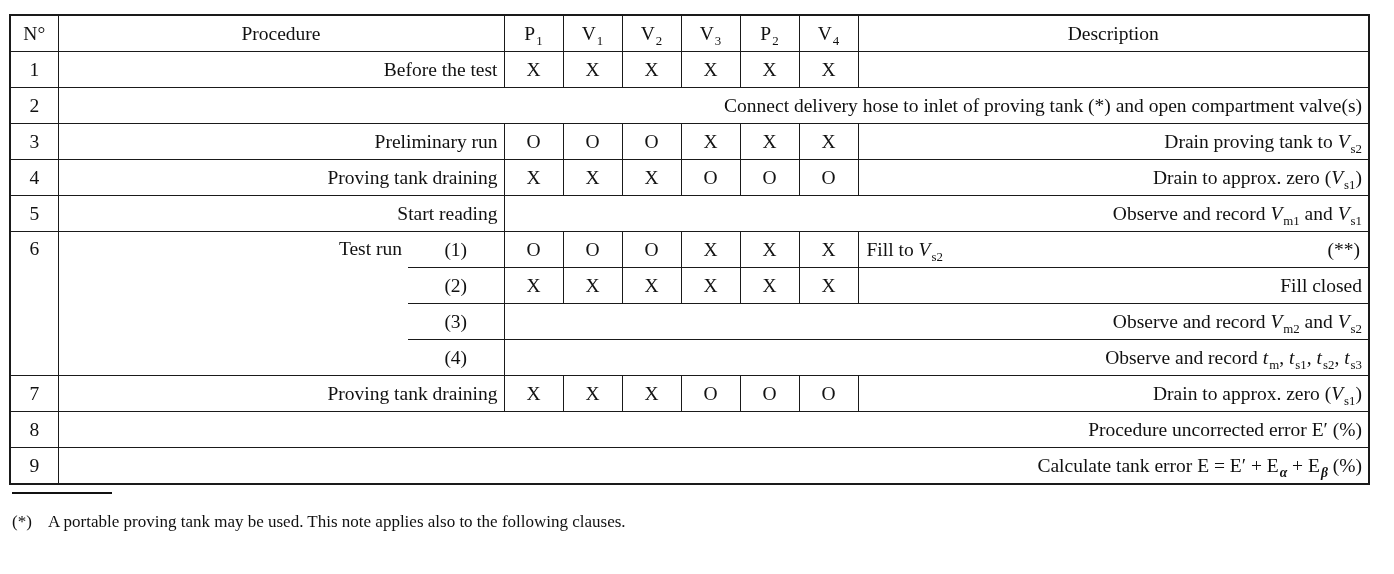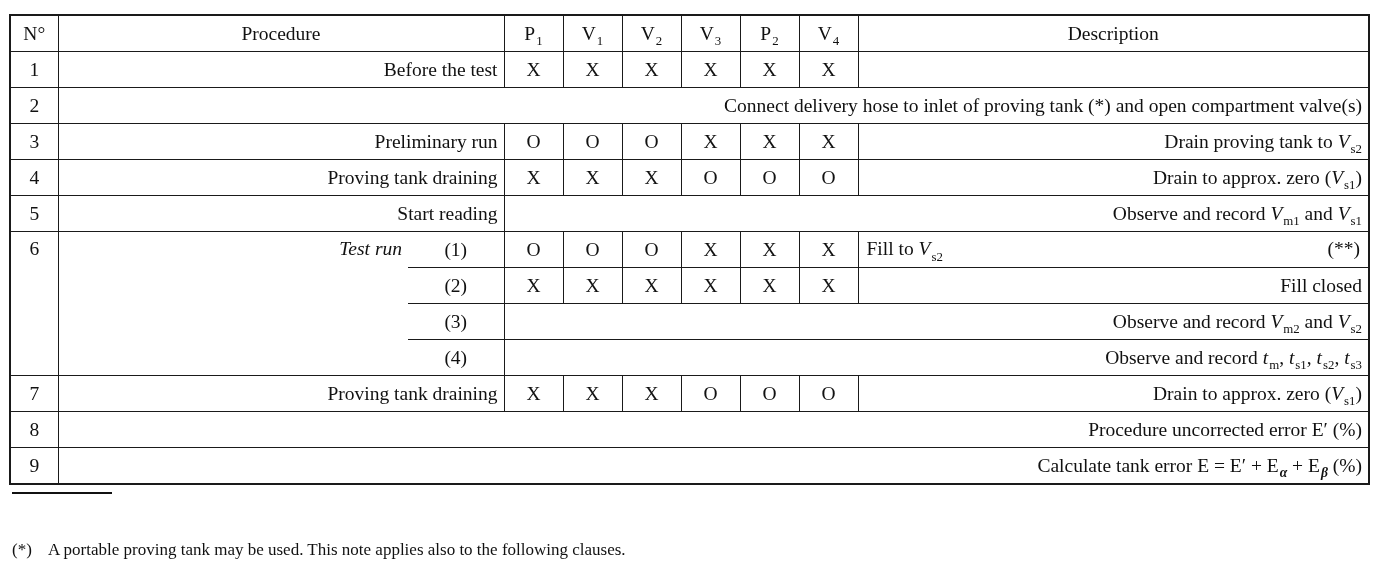--- a/index.html
+++ b/index.html
@@ -36,33 +36,33 @@
     line-height: 34px;
     white-space: nowrap;
     overflow: hidden;
     background: #ffffff;
   }
   .c { text-align: center; }
   .l { text-align: right; padding-left: 8px !important; padding-right: 6px !important; }
   .proc-main {
     border-right: none !important;
     vertical-align: top !important;
-    font-style: italic;
   }
   .no-rowspan {
     vertical-align: top !important;
     text-align: center;
   }
   .subnum {
     border-left: none !important;
     text-align: center;
   }
   .desc-flex {
     display: flex;
     justify-content: space-between;
+    align-items: center;
     height: 100%;
     padding: 0 8px 0 8px;
   }
   .sub {
     font-size: 66%;
     vertical-align: -0.45em;
     letter-spacing: 0;
     line-height: 0;
     margin-left: 1px;
   }
@@ -82,21 +82,20 @@
     top: 492px;
     width: 100px;
     border-top: 2px solid #111111;
   }
   .footnote {
     position: absolute;
     left: 12px;
     font-size: 17px;
     line-height: 20px;
     white-space: nowrap;
-    margin-top: 28px;
   }
   .footnote .marker { display: inline-block; }
   .fn1 { top: 512px; }
   .fn2 { top: 542px; }
   .fn1 .marker { width: 36px; }
   .fn2 .marker { width: 46px; }
 </style>
 </head>
 <body>
 

